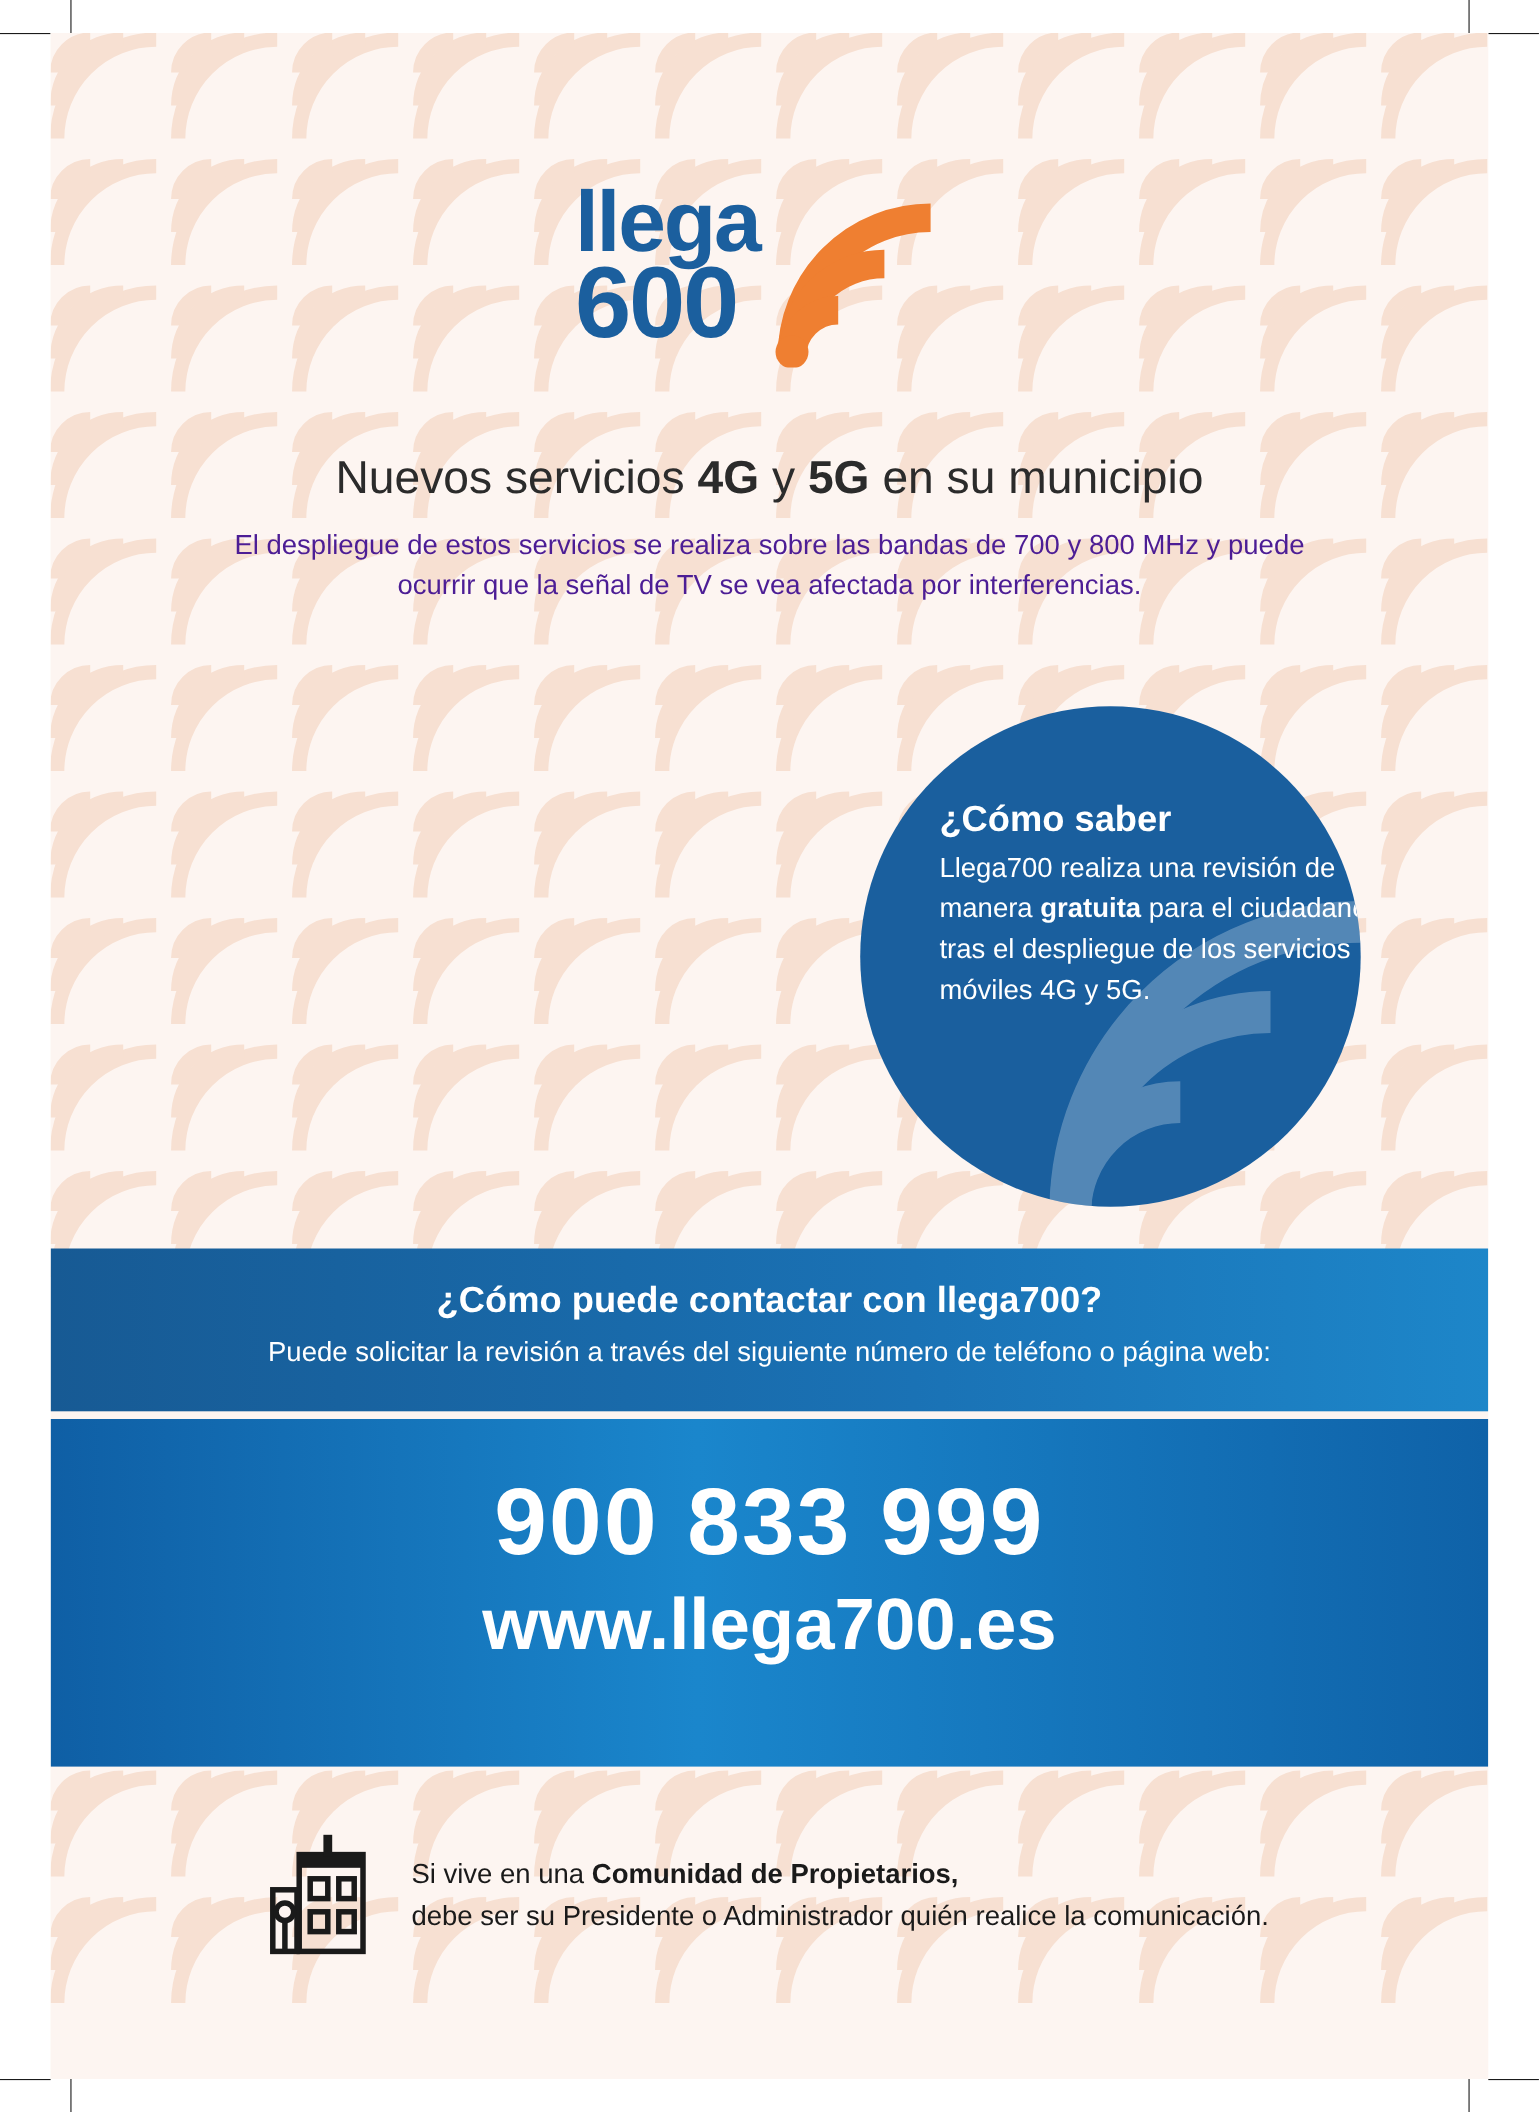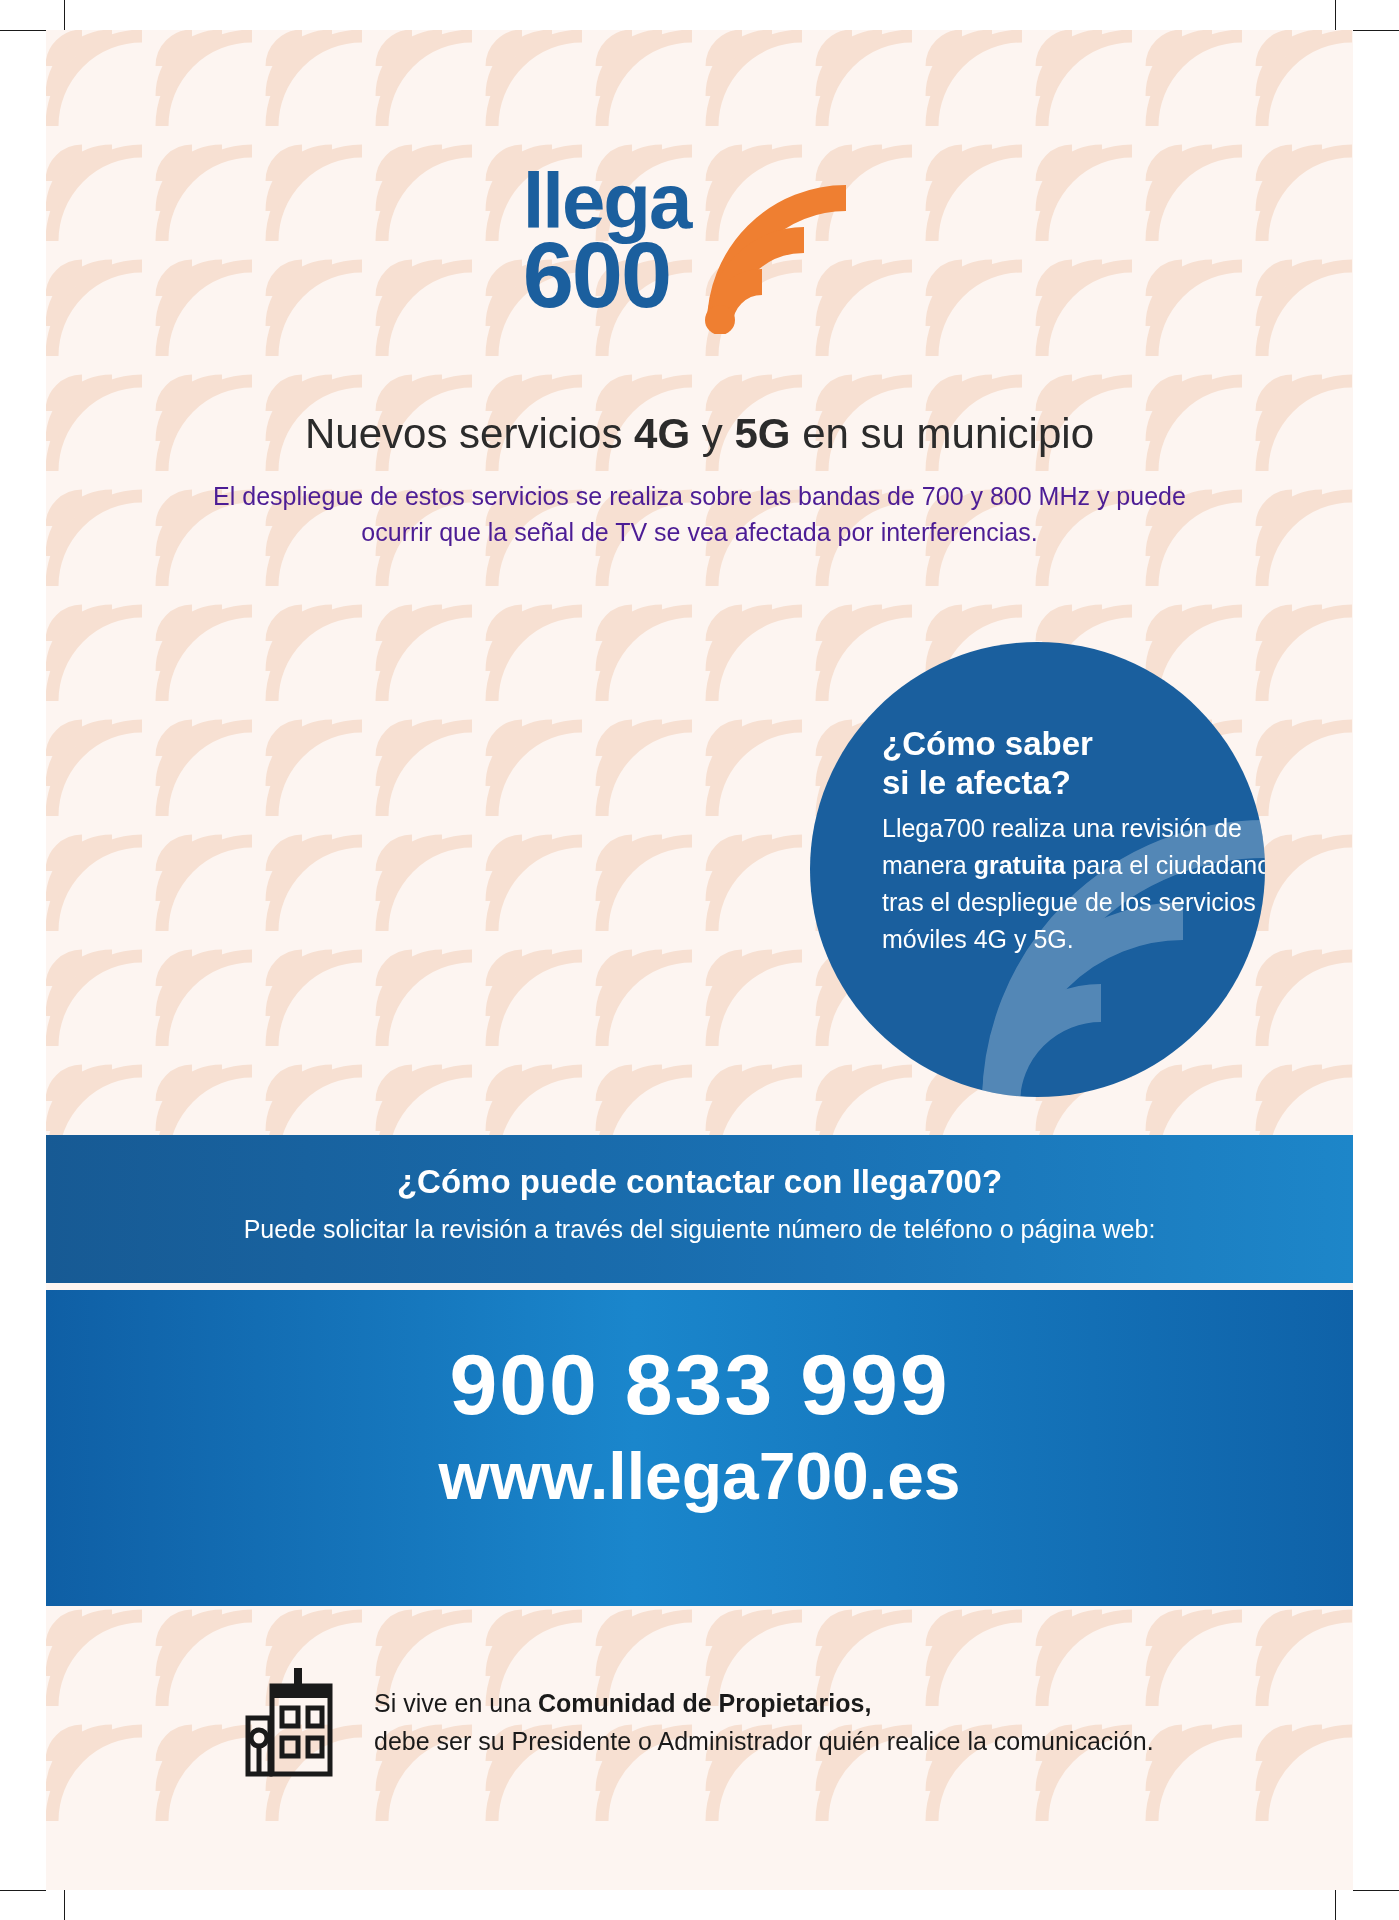--- a/index.html
+++ b/index.html
@@ -115,21 +115,21 @@
     overflow: hidden;
   }
   .circle-orange {
     left: 148px;
     top: 540px;
     width: 515px;
     height: 515px;
     background: #ef7f31;
   }
   .circle-blue {
-    left: 764px;
+    left: 736px;
     top: 612px;
     width: 455px;
     height: 455px;
     background: #1a5f9e;
   }
   .circle .circle-waves {
     position: absolute;
     right: -30px;
     bottom: -40px;
     opacity: 0.16;
@@ -430,21 +430,20 @@
         <div class="circle-waves">
           <svg width="330" height="330" viewBox="0 0 330 330" xmlns="http://www.w3.org/2000/svg">
             <path d="M36 300 A264 264 0 0 1 300 36" fill="none" stroke="#ffffff" stroke-width="38"></path>
             <path d="M36 300 A182 182 0 0 1 218 118" fill="none" stroke="#ffffff" stroke-width="38"></path>
             <path d="M36 300 A100 100 0 0 1 136 200" fill="none" stroke="#ffffff" stroke-width="38"></path>
           </svg>
         </div>
         <div class="circle-text">
           <div class="ctitle">
             <div>¿Cómo saber</div>
-            <div>si le afecta?</div>
           </div>
           <div class="cbody">
             <span>Llega700 realiza una revisión de manera </span><b>gratuita</b><span> para el ciudadano tras el despliegue de los servicios móviles 4G y 5G.</span>
           </div>
         </div>
       </div>
 
       <div class="contact-band">
         <div class="contact-title">¿Cómo puede contactar con llega700?</div>
         <div class="contact-sub">Puede solicitar la revisión a través del siguiente número de teléfono o página web:</div>

